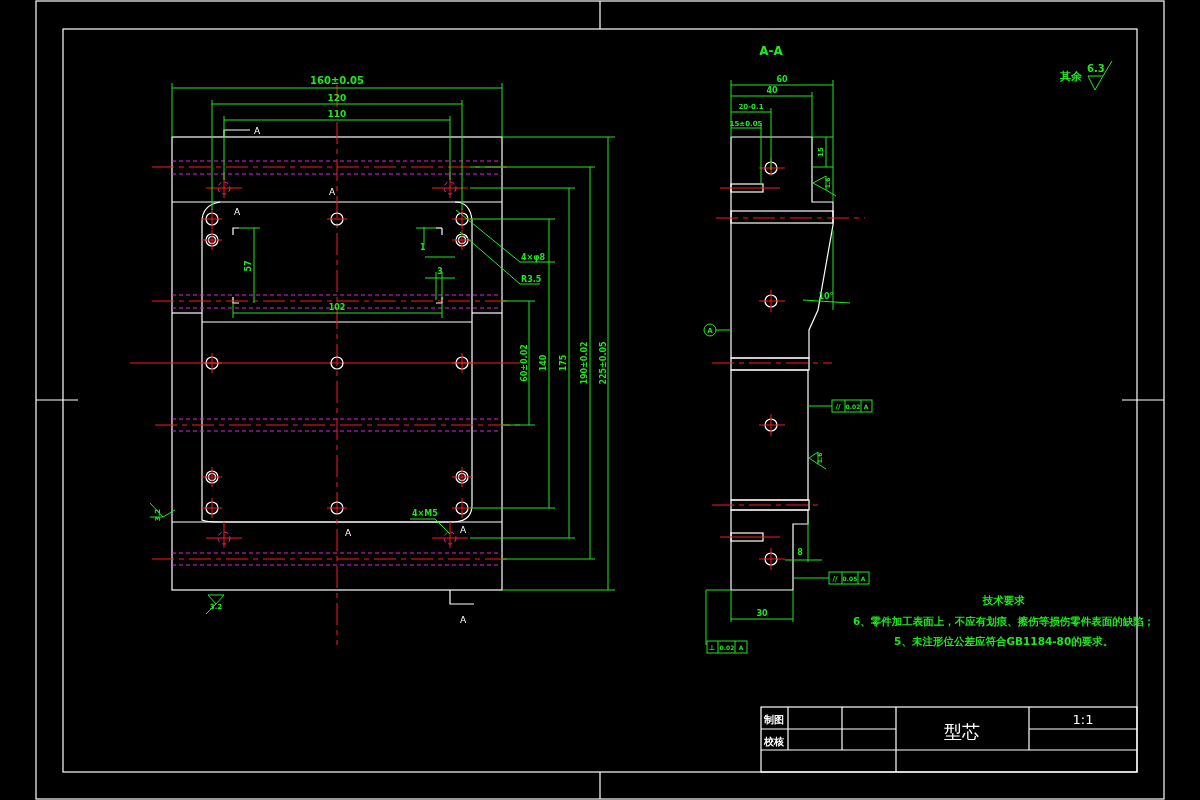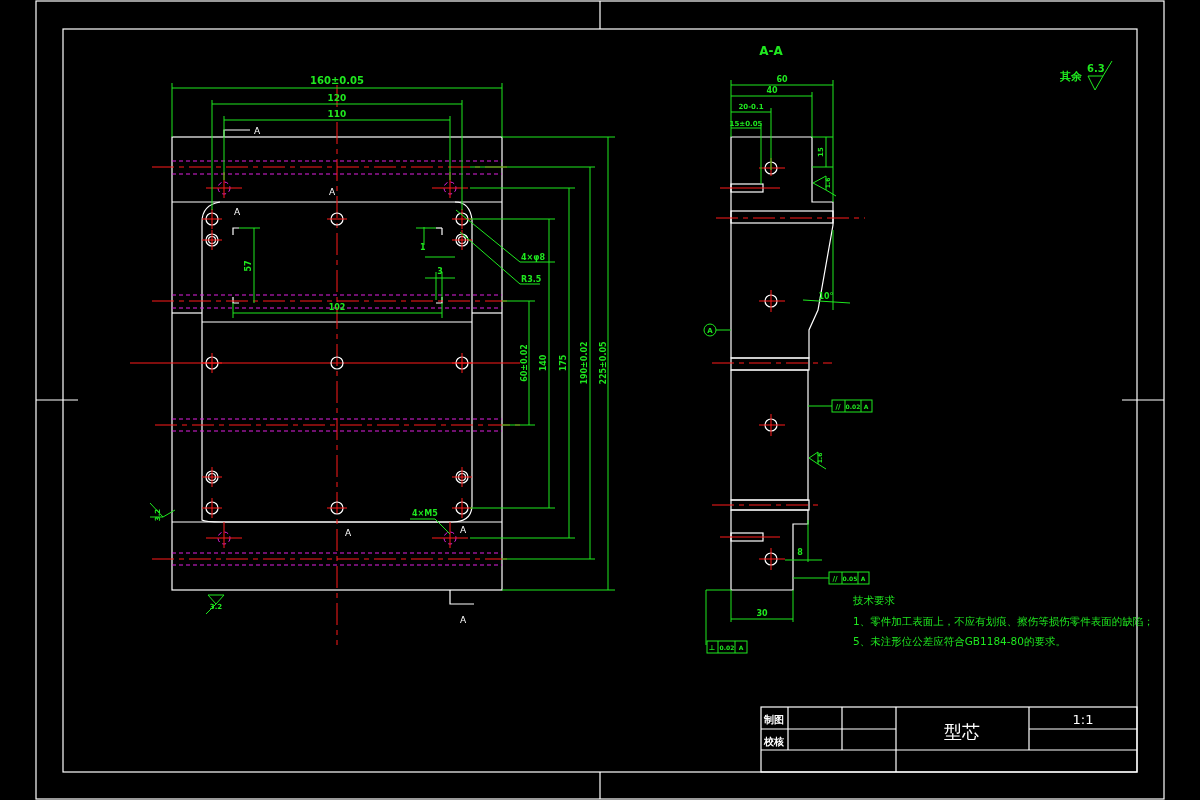--- a/index.html
+++ b/index.html
@@ -5,21 +5,21 @@
   html,body{margin:0;padding:0;background:#000;}
   body{width:1200px;height:800px;overflow:hidden;position:relative;font-family:"DejaVu Sans",sans-serif;}
   svg{position:absolute;left:0;top:0;}
   .w{stroke:#fff;fill:none;stroke-width:1.2;}
   .g{stroke:#1fe81f;fill:none;stroke-width:1;}
   .r{stroke:#ff1a1a;fill:none;stroke-width:1;}
   .rd{stroke:#ff1a1a;fill:none;stroke-width:1;stroke-dasharray:22 5 5 5;}
   .m{stroke:#e020e0;fill:none;stroke-width:1;stroke-dasharray:4 3;}
   .gt{fill:#1fe81f;font-family:"DejaVu Sans",sans-serif;font-weight:bold;}
   .wt{fill:#fff;font-family:"DejaVu Sans",sans-serif;}
-  .notes{position:absolute;left:853px;top:590px;color:#1fe81f;font-family:"DejaVu Sans",sans-serif;font-weight:normal;font-size:10.5px;line-height:20.5px;}
+  .notes{position:absolute;left:853px;top:590px;color:#1fe81f;font-family:"DejaVu Sans",sans-serif;font-weight:bold;font-size:10.5px;line-height:20.5px;text-align:center;}
   .notes div{white-space:nowrap;}
 </style>
 </head>
 <body>
 
 <svg width="1200" height="800" viewBox="0 0 1200 800">
 
   <rect class="w" x="36" y="1" width="1128" height="798"></rect>
   <rect class="w" x="63" y="29" width="1074" height="743"></rect>
   <line class="w" x1="600" y1="1" x2="600" y2="29"></line>
@@ -272,15 +272,15 @@
     <line class="w" x1="1029" y1="729" x2="1137" y2="729"></line>
     <text class="wt" x="774" y="723" font-size="10" font-weight="bold" text-anchor="middle">制图</text>
     <text class="wt" x="774" y="745" font-size="10" font-weight="bold" text-anchor="middle">校核</text>
     <text class="wt" x="962" y="738" font-size="18" text-anchor="middle">型芯</text>
     <text class="wt" x="1083" y="724" font-size="13" text-anchor="middle">1:1</text>
   </g>
 </svg>
 
 <div class="notes">
   <div>技术要求</div>
-  <div>1、零件加工表面上，不应有划痕、擦伤等损伤零件表面的缺陷；</div>
+  <div>6、零件加工表面上，不应有划痕、擦伤等损伤零件表面的缺陷；</div>
   <div>5、未注形位公差应符合GB1184-80的要求。</div>
 </div>
 
 </body></html>

